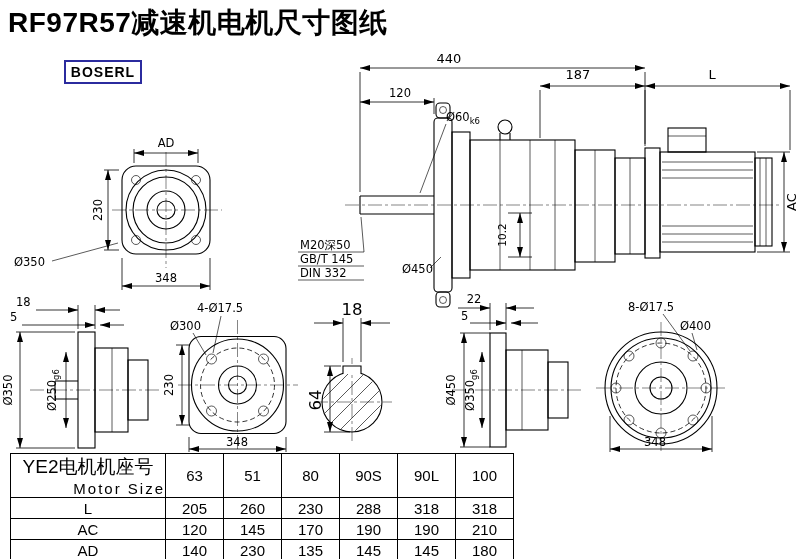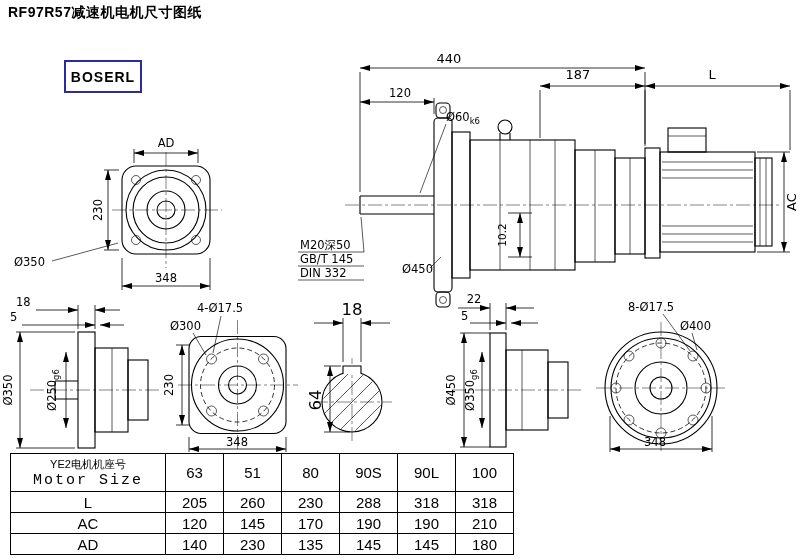--- a/index.html
+++ b/index.html
@@ -1,40 +1,40 @@
 <!DOCTYPE html>
 <html><head>
 <meta charset="utf-8">
 <style>
   * { margin:0; padding:0; box-sizing:border-box; }
   html,body { width:800px; height:559px; background:#fff; overflow:hidden; }
   body { position:relative; font-family:"Liberation Sans", sans-serif; color:#000; }
-  .title { position:absolute; left:8px; top:4px; font-size:14px; font-weight:bold;
+  .title { position:absolute; left:8px; top:4px; font-size:28px; font-weight:bold;
            font-family:"Liberation Sans", sans-serif; letter-spacing:0.5px; }
-  .brand { position:absolute; left:64px; top:60px; width:78px; height:33px;
+  .brand { position:absolute; left:64px; top:60px; width:78px; height:24px;
            border:2px solid #2b2b9e; display:flex; align-items:center; justify-content:center;
            font-size:14px; font-weight:bold; letter-spacing:1px; }
   svg.draw { position:absolute; left:0; top:0; }
   svg text { fill:#000; font-family:"DejaVu Sans", sans-serif; font-size:11.5px; }
   svg .t13 { font-size:13px; }
   svg .t16 { font-size:16.5px; }
   svg .sub { font-size:8.5px; }
   .o    { fill:none; stroke:#000; stroke-width:1.1; }
   .thin { fill:none; stroke:#000; stroke-width:0.65; }
   .dim  { fill:none; stroke:#000; stroke-width:0.8; }
   .cl   { fill:none; stroke:#333; stroke-width:0.6; stroke-dasharray:14 3 3 3; }
   .dash { fill:none; stroke:#000; stroke-width:0.8; stroke-dasharray:5 3; }
   table.size { position:absolute; left:10px; top:453px; border-collapse:collapse;
                table-layout:fixed; width:503px; background:#fff; }
   table.size td { border:1.5px solid #000; text-align:center; vertical-align:middle;
                   font-size:15px; padding:0; }
   tr.hd td { height:38px; }
   tr.row td { height:21px; }
-  .hd .cn { font-size:11px; }
-  .hd .en { font-size:15px; letter-spacing:2px; font-family:Liberation Mono, monospace; }
+  .hd .cn { font-size:19px; }
+  .hd .en { font-size:15px; letter-spacing:2px; font-family:Liberation Sans, sans-serif;text-align:right; }
 </style>
 </head>
 <body>
 
 <div class="title">RF97R57减速机电机尺寸图纸</div>
 <div class="brand">
   <span>BOSERL</span>
 </div>
 
 <svg class="draw" width="800" height="559" viewBox="0 0 800 559">

